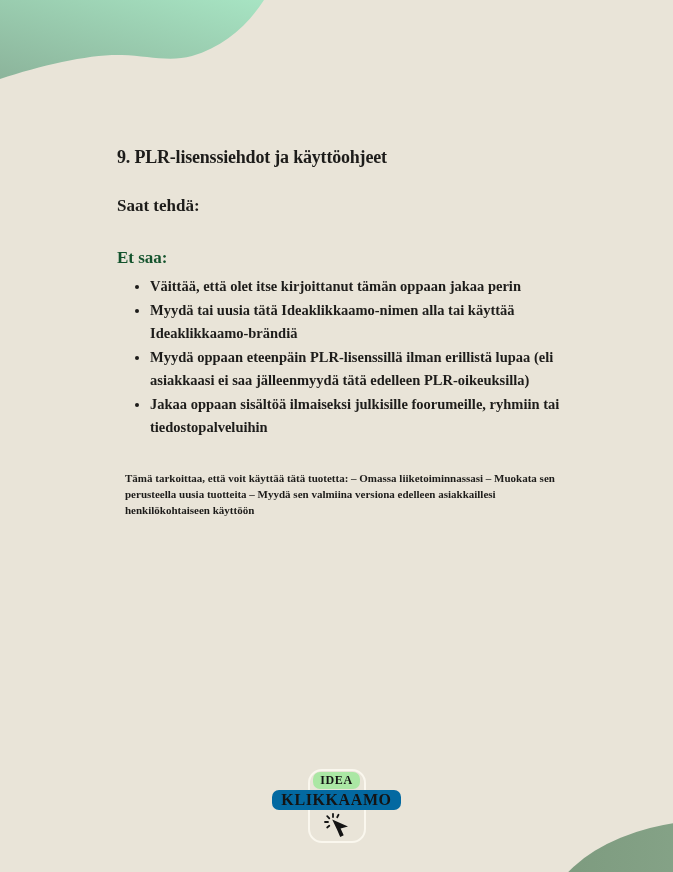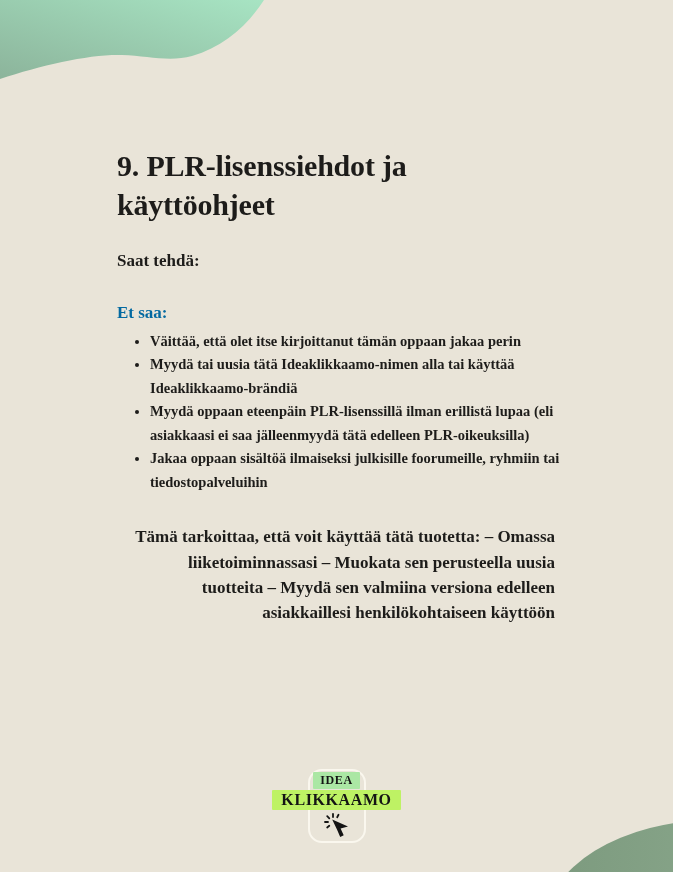--- a/index.html
+++ b/index.html
@@ -16,45 +16,45 @@
     position:absolute;left:545px;top:820px;width:340px;height:210px;
     border-radius:50%;
     background:linear-gradient(90deg,#7C9A7E 0%,#92AF94 100%);
   }
   
   .content{
     position:absolute;left:117px;top:0;width:446px;
     color:#1D1C1A;font-weight:700;
   }
   .content h1{
-    margin:146px 0 0;font-size:30px;line-height:1.3;
+    margin:146px 0 0;font-size:18px;line-height:1.3;
     font-weight:700;letter-spacing:-0.2px;
   }
   .intro{margin:30px 0 0;font-size:14.5px;line-height:1.45;}
   .content h2{margin:27px 0 0;font-size:17px;font-weight:700;}
-  .h-red{color:#0369a1;margin-top:32px !important;}
+  .h-red{color:#14532d;margin-top:32px !important;}
   .content ul{margin:7px 0 0;padding-left:33px;list-style:disc outside;}
   .content li{font-size:14.5px;line-height:1.62;}
-  .para{margin:30px 8px 0;font-size:17px;line-height:1.48;text-align:right;}
+  .para{margin:30px 8px 0;font-size:11px;line-height:1.48;}
   
   .logo{
     position:absolute;top:763px;left:50%;transform:translateX(-50%);
     width:100px;display:flex;flex-direction:column;align-items:center;
   }
   .logo-frame{
     position:absolute;top:6px;left:50%;transform:translateX(-50%);
     width:54px;height:70px;
     border:2px solid #FAF7EE;border-radius:14px;
   }
   .pill{
     position:relative;z-index:1;
-    font-weight:700;color:#141414;border-radius:1px;white-space:nowrap;
+    font-weight:700;color:#141414;border-radius:7px;white-space:nowrap;
   }
   .pill-green{background:#ABE7A4;font-size:12px;padding:1px 7px;margin-top:9px;letter-spacing:0.6px;}
-  .pill-yellow{background:#bef264;font-size:16px;padding:1px 9px;margin-top:1px;letter-spacing:0.6px;}
+  .pill-yellow{background:#0369a1;font-size:16px;padding:1px 9px;margin-top:1px;letter-spacing:0.6px;}
   .cursor{position:relative;z-index:1;margin-top:3px;}
 </style>
 </head>
 <body>
 
 <div class="page">
 
   <svg class="blob-top" width="270" height="85" viewBox="0 0 270 85" aria-hidden="true">
     <defs>
       <linearGradient id="gblob" x1="0" y1="1" x2="1" y2="0">

